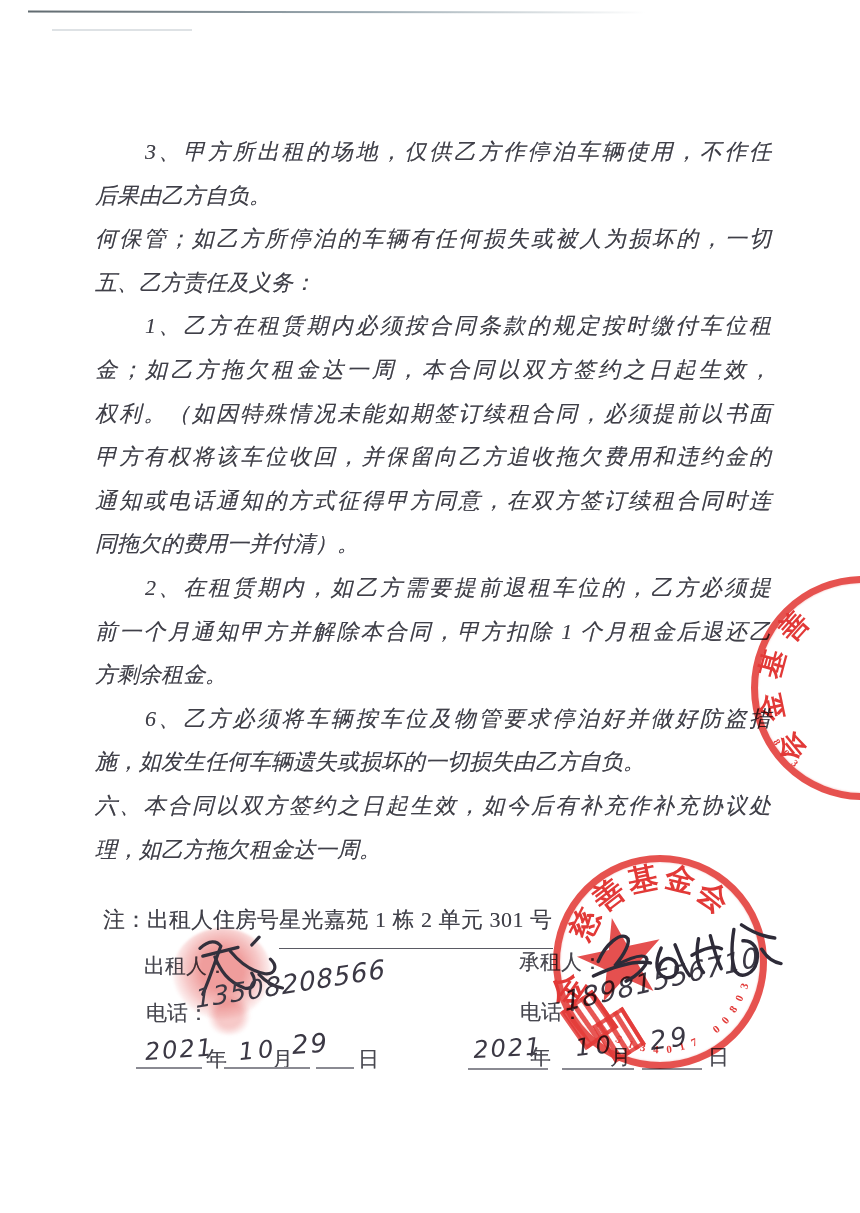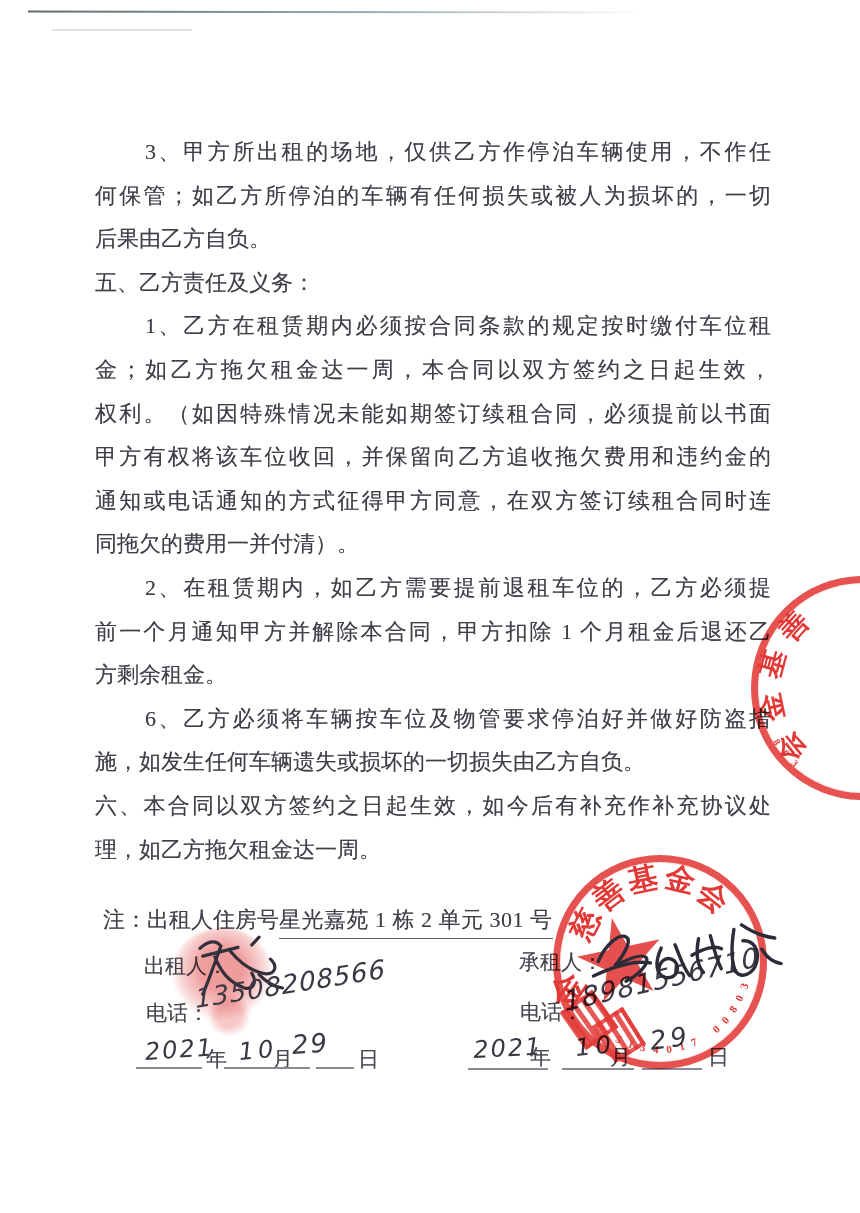--- a/index.html
+++ b/index.html
@@ -10,27 +10,27 @@
   }
   
   .scanline{position:absolute;pointer-events:none;}
   #scanline-top{left:28px;top:11px;width:618px;height:2.4px;opacity:.75;
     background:linear-gradient(to right,#2c3940,#7c8f99 55%,rgba(160,175,182,0));transform:rotate(.08deg);}
   #scanline-faint{left:52px;top:29px;width:140px;height:1.6px;background:#c3cbcf;opacity:.55;}
 
   
   #contract-body{position:absolute;left:95px;top:130px;width:676px;color:#3f3f48;
     font-size:22px;text-shadow:0 0 .6px rgba(63,63,72,.5);}
-  .bline{height:43.6px;line-height:43.6px;white-space:nowrap;}
+  .bline{height:43.6px;line-height:43.6px;white-space:nowrap;font-style:italic;}
   .bline.wrap{white-space:normal;}
   .bline.fill{white-space:normal;text-align:justify;text-align-last:justify;}
   .bline.indent{padding-left:50px;}
   #note-line{position:absolute;left:103px;top:905px;font-size:22px;color:#3f3f48;
     text-shadow:0 0 .6px rgba(63,63,72,.5);white-space:nowrap;}
-  #note-underlined{border-bottom:1.6px solid #5a5a63;padding-bottom:6px;letter-spacing:.5px;}
+  #note-underlined{border-bottom:1.6px solid #5a5a63;padding-bottom:16px;letter-spacing:.5px;}
 
   
   .plabel{position:absolute;font-size:21px;color:#47474f;text-shadow:0 0 .6px rgba(70,70,80,.5);white-space:nowrap;}
   
   .hw{position:absolute;font-family:"DejaVu Sans",sans-serif;font-style:italic;color:#3b3844;
     white-space:nowrap;transform-origin:left bottom;}
   .ul{position:absolute;height:1.6px;background:#8a8a92;}
 
   
   .seal{position:absolute;mix-blend-mode:multiply;}
@@ -52,22 +52,22 @@
 </head>
 <body>
 
 <div id="page">
 
   <div id="scanline-top" class="scanline"></div>
   <div id="scanline-faint" class="scanline"></div>
 
   <div id="contract-body">
       <div class="bline indent fill">3、甲方所出租的场地，仅供乙方作停泊车辆使用，不作任</div>
+      <div class="bline wrap">后果由乙方自负。</div>
       <div class="bline fill">何保管；如乙方所停泊的车辆有任何损失或被人为损坏的，一切</div>
-      <div class="bline wrap">后果由乙方自负。</div>
       <div class="bline wrap">五、乙方责任及义务：</div>
       <div class="bline indent fill">1、乙方在租赁期内必须按合同条款的规定按时缴付车位租</div>
       <div class="bline fill">金；如乙方拖欠租金达一周，本合同以双方签约之日起生效，</div>
       <div class="bline fill">权利。（如因特殊情况未能如期签订续租合同，必须提前以书面</div>
       <div class="bline fill">甲方有权将该车位收回，并保留向乙方追收拖欠费用和违约金的</div>
       <div class="bline fill">通知或电话通知的方式征得甲方同意，在双方签订续租合同时连</div>
       <div class="bline wrap">同拖欠的费用一并付清）。</div>
       <div class="bline indent fill">2、在租赁期内，如乙方需要提前退租车位的，乙方必须提</div>
       <div class="bline fill">前一个月通知甲方并解除本合同，甲方扣除 1 个月租金后退还乙</div>
       <div class="bline wrap">方剩余租金。</div>

